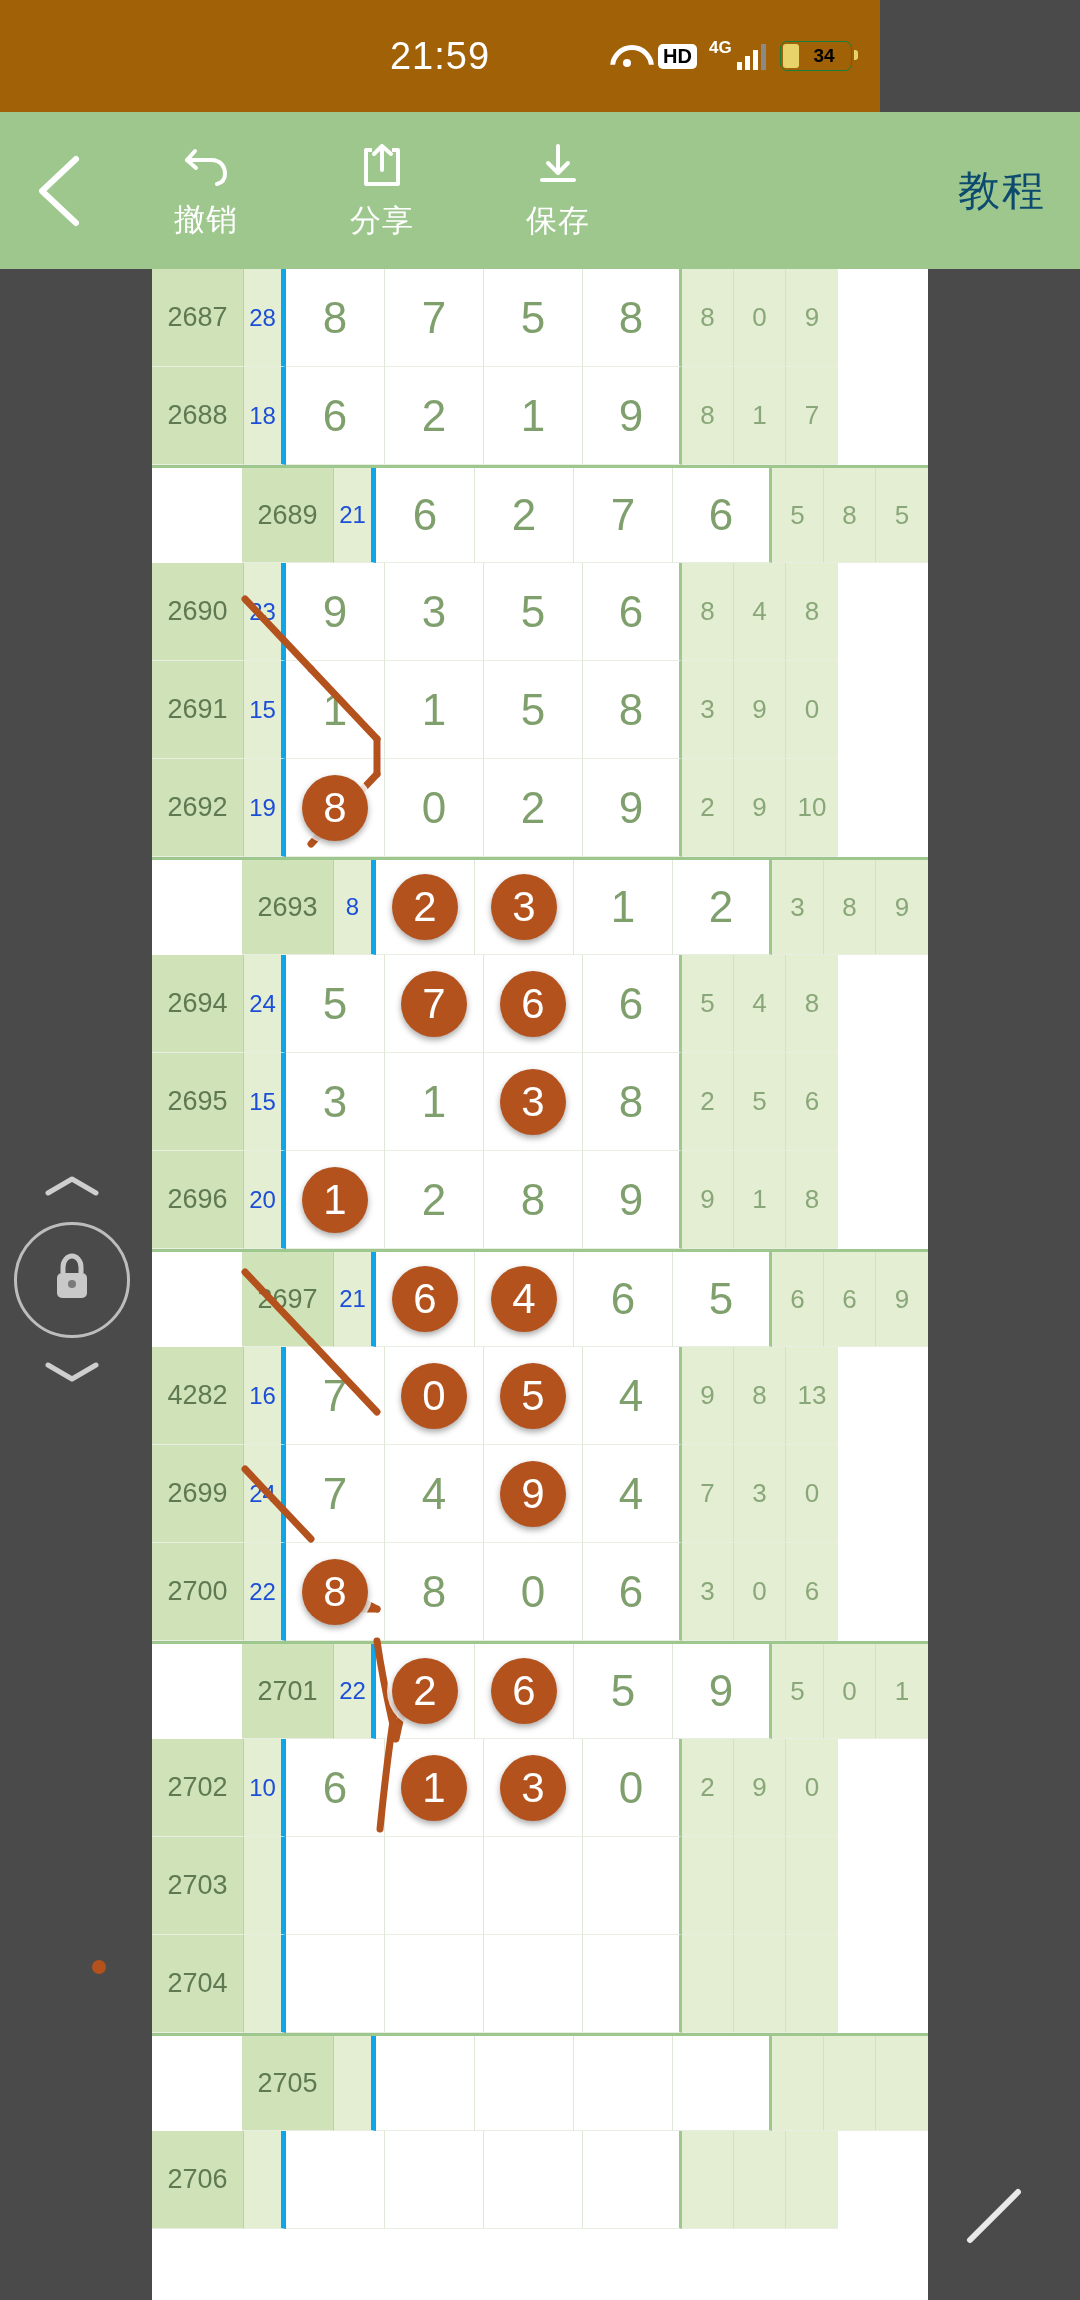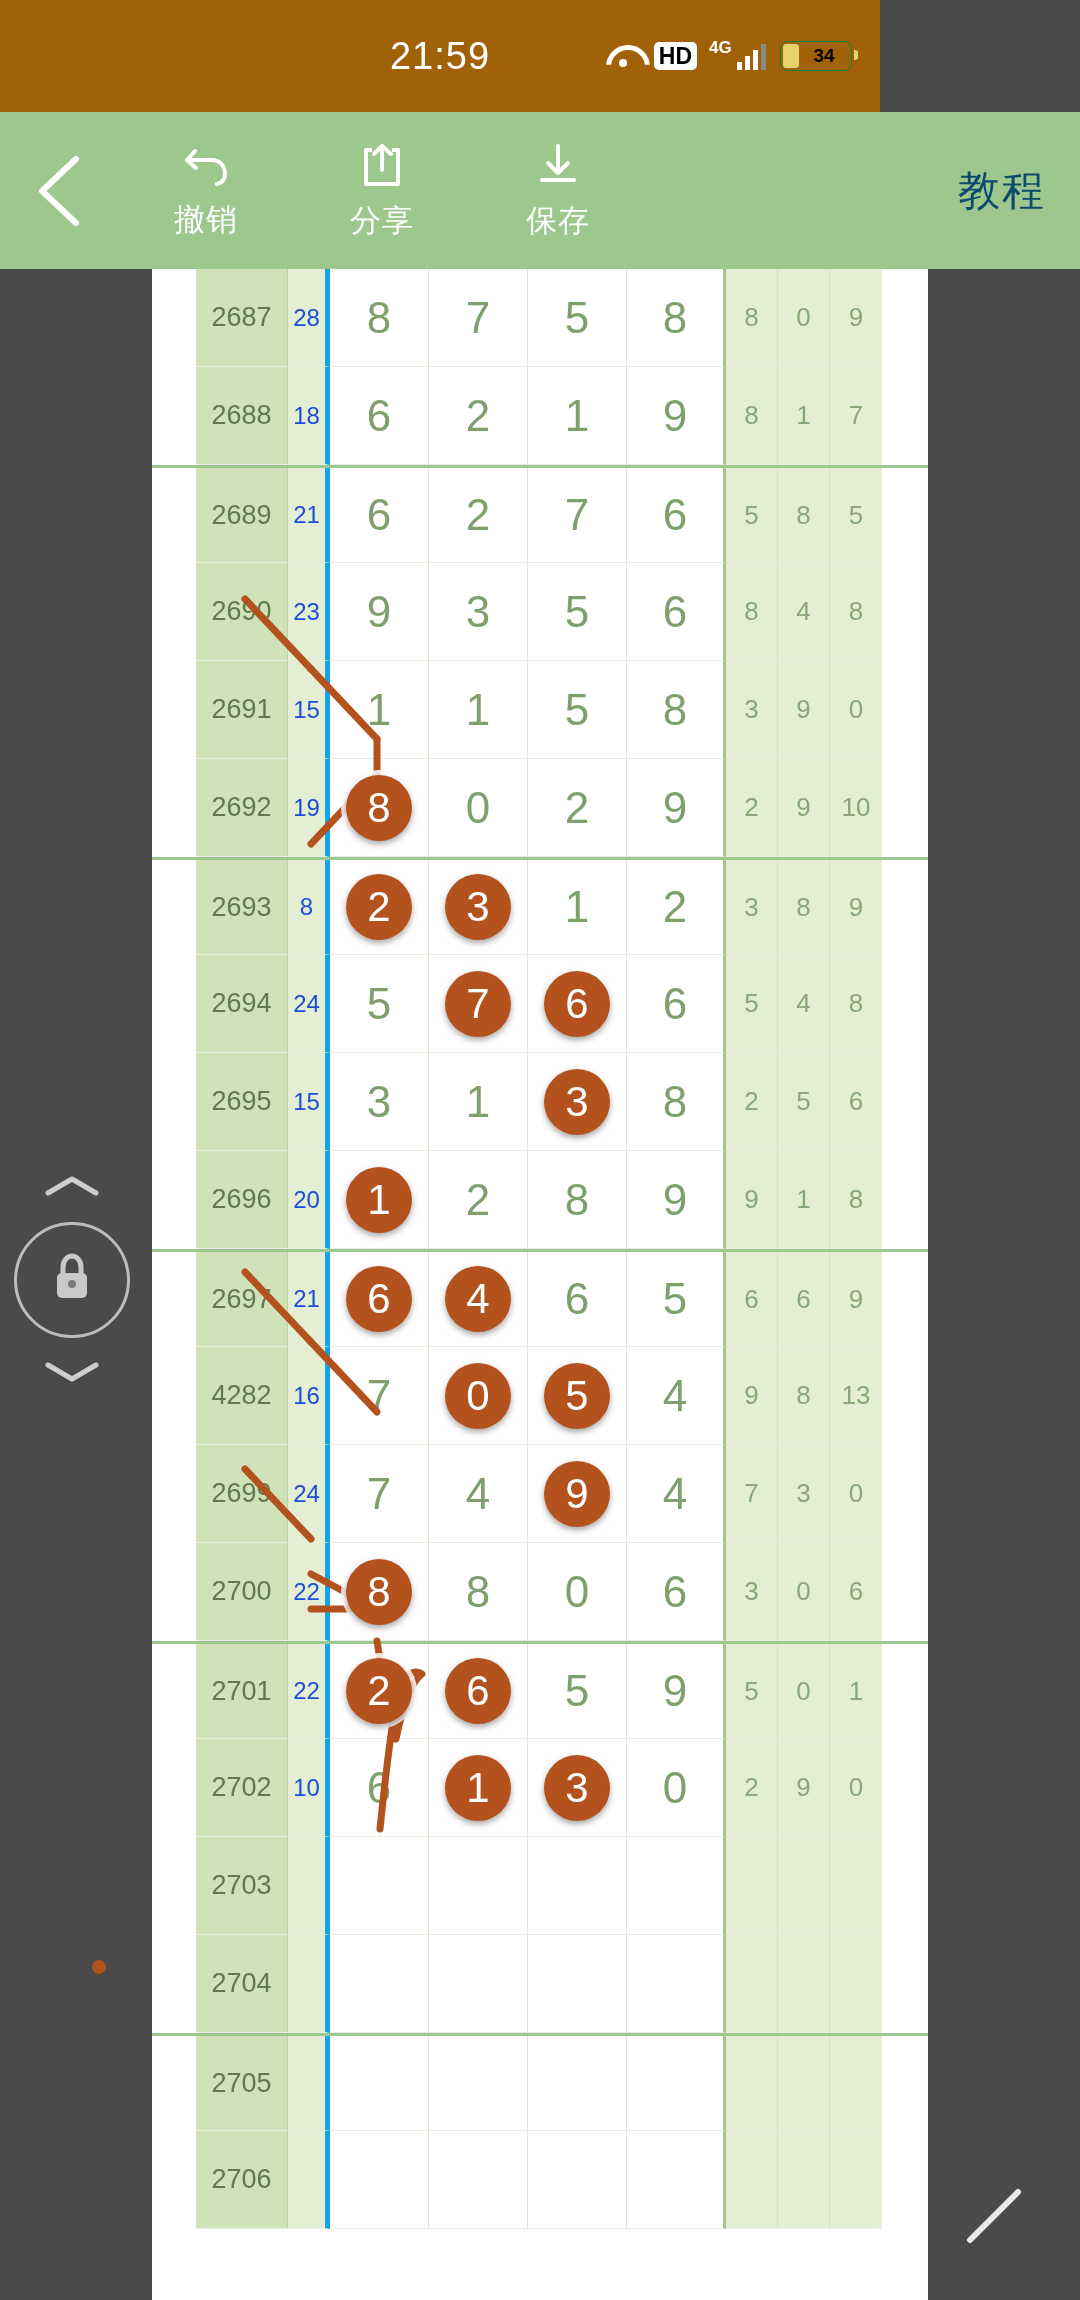--- a/index.html
+++ b/index.html
@@ -52,21 +52,21 @@
   }
   .wifi-ico::after {
     content: "";
     position: absolute;
     left: 13px; top: 16px;
     width: 8px; height: 8px;
     background: #fff;
     border-radius: 50%;
   }
   .hd-box {
-    font-size: 23px;
+    font-size: 20px;
     font-weight: bold;
     color: #000;
     background: #fff;
     border-radius: 5px;
     padding: 1px 5px;
     line-height: 1.15;
   }
   .sig {
     display: flex;
     align-items: flex-end;
@@ -168,23 +168,22 @@
     left: 152px;
     width: 776px;
     height: 2031px;
     overflow: hidden;
     background: #ffffff;
   }
   .row {
     display: flex;
     height: 98px;
     box-sizing: border-box;
-    padding-left: 44px;
-  }
-  .row.sep { border-top: 3px solid #9ec78d; }
+  }
+  .row.sep { border-top: 3px solid #9ec78d; justify-content: flex-end; }
   .cell {
     box-sizing: border-box;
     display: flex;
     align-items: center;
     justify-content: center;
     border-right: 1px solid #dfe7d6;
     border-bottom: 1px solid #e8eee2;
     position: relative;
   }
   .c-idx {

